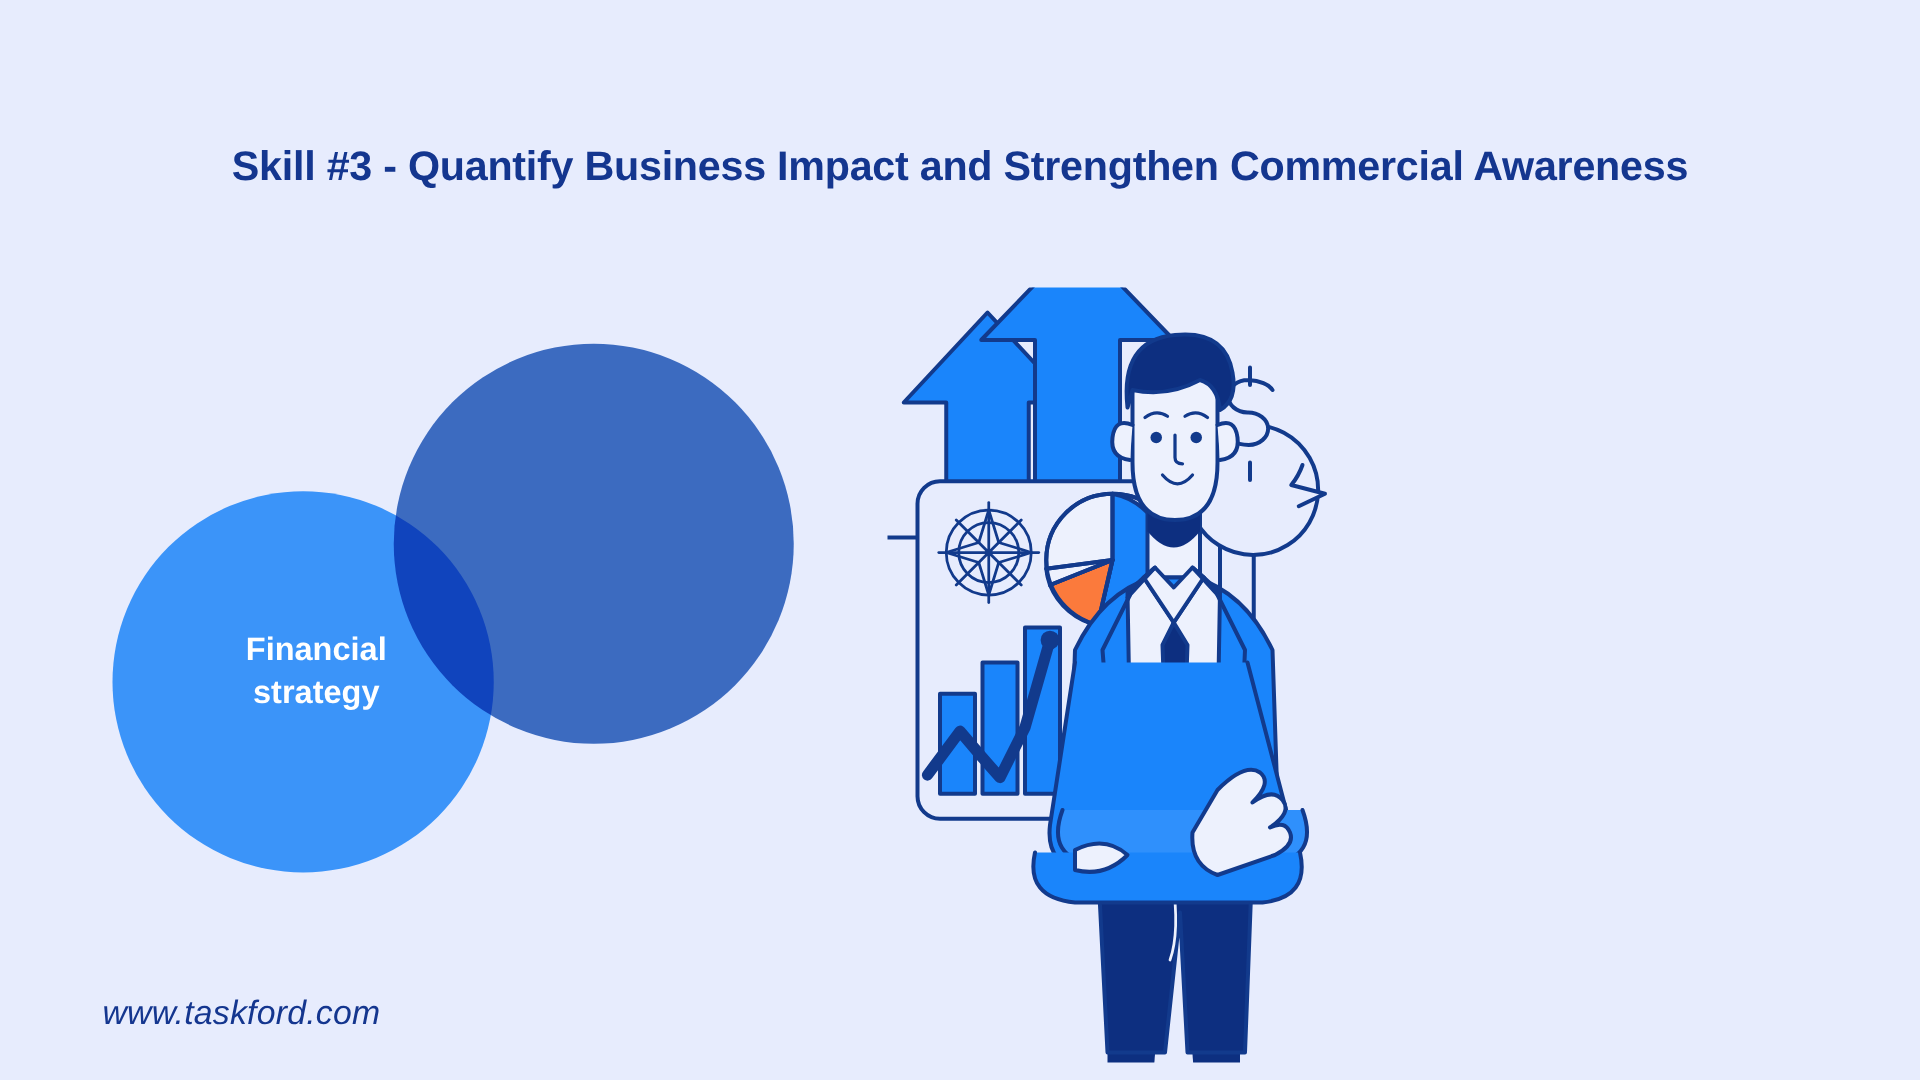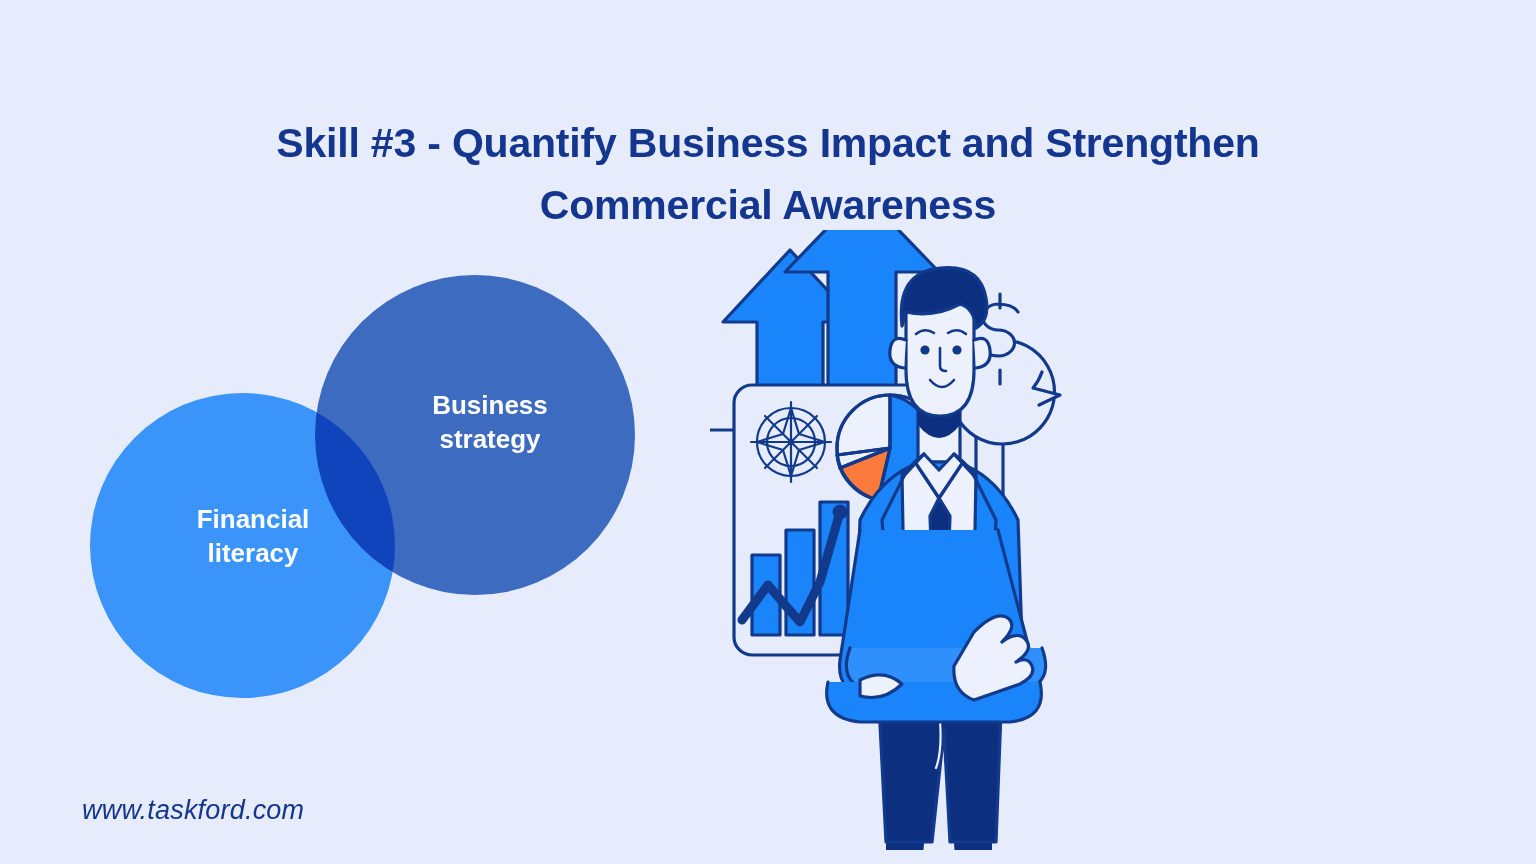--- a/index.html
+++ b/index.html
@@ -24,21 +24,21 @@
     background: #e7ecfd;
   }
 
   
   #title {
     position: absolute;
     left: 168px;
     top: 86px;
     width: 1200px;
     text-align: center;
-    font-size: 41px;
+    font-size: 33px;
     line-height: 1.5;
     font-weight: bold;
     color: #14368f;
     letter-spacing: -0.2px;
   }
 
   
   #venn {
     position: absolute;
     left: 60px;
@@ -112,22 +112,21 @@
 </head>
 <body>
 
 <div id="slide">
 
   <h1 id="title">Skill #3 - Quantify Business Impact and Strengthen Commercial Awareness</h1>
 
   <div id="venn">
     <div id="venn-circle-left" class="venn-circle" style="background:#41a0fb;"></div>
     <div id="venn-circle-right" class="venn-circle" style="background:#4274c2;"></div>
-    <div id="venn-label-left" class="venn-label">Financial literacy</div>
-    <div id="venn-label-right" class="venn-label">Business strategy</div>
+    <div id="venn-label-left" class="venn-label">Financial strategy</div>
   </div>
 
   <div id="illustration">
     <svg viewBox="0 0 630 620" xmlns="http://www.w3.org/2000/svg">
       <defs>
         <clipPath id="clip-pie-blue">
           <path d="M150 95 L150 5 A90 90 0 0 1 196 247 Z"></path>
         </clipPath>
       </defs>
 

